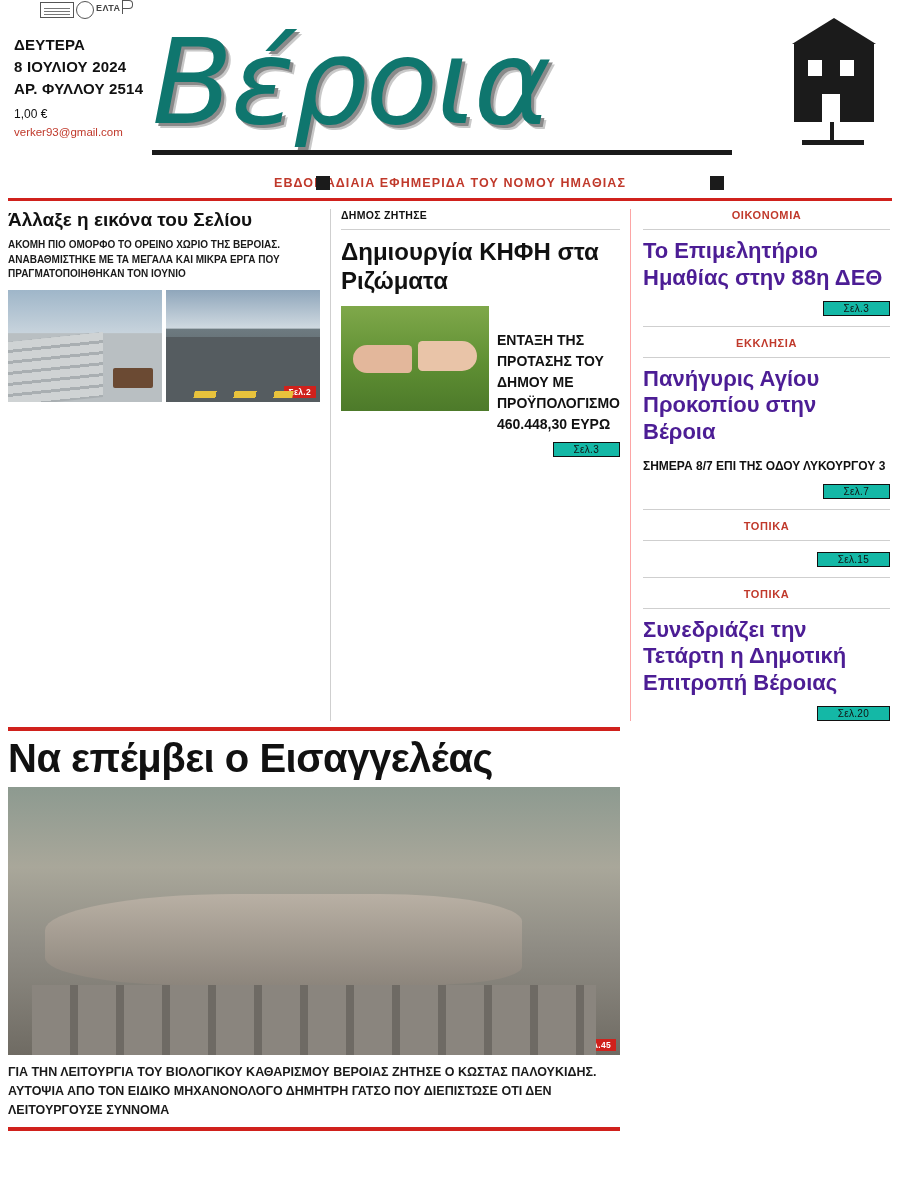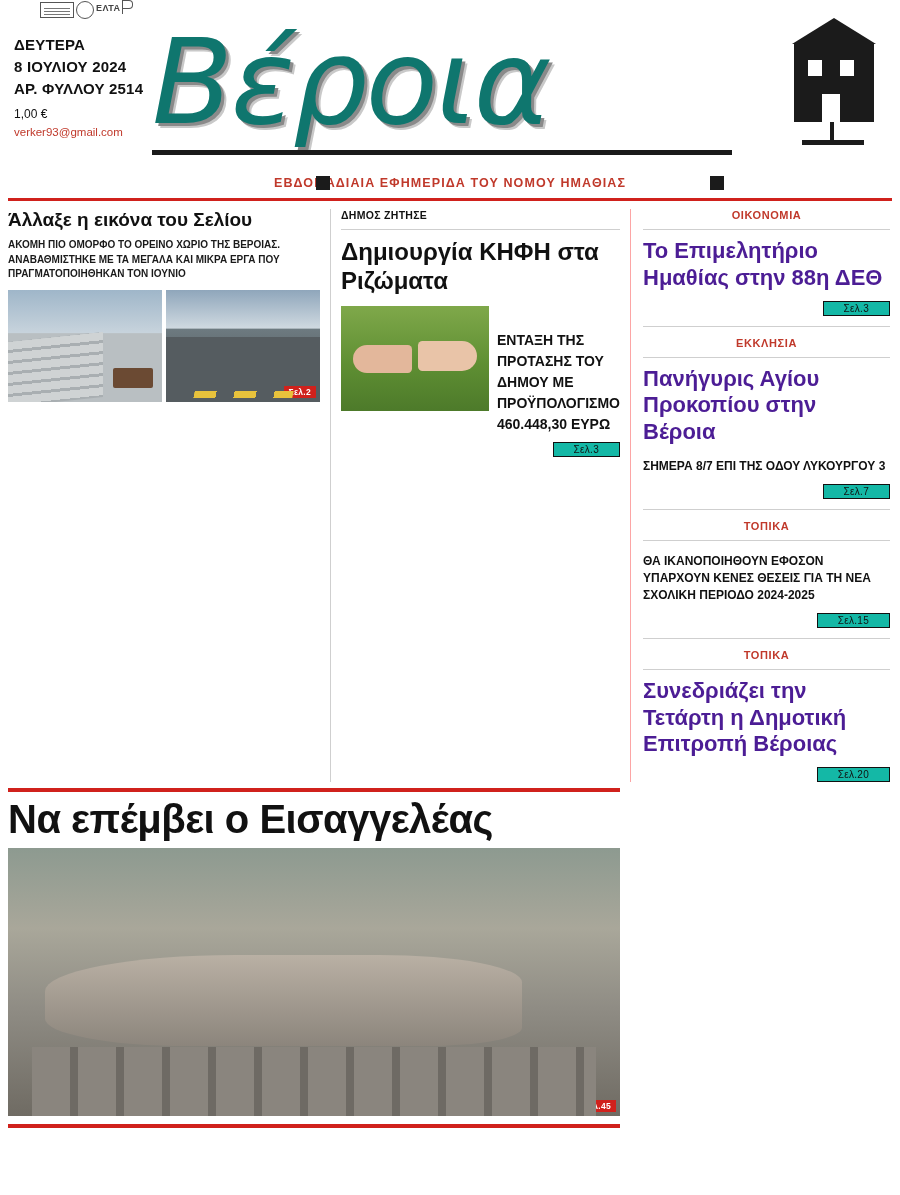--- a/index.html
+++ b/index.html
@@ -340,21 +340,20 @@
         <div class="c-sel">
           <span class="pagetag plain">Σελ.7</span>
         </div>
       </div>
 
       <div class="c-divider"></div>
 
       <div>
         <div class="sect-label">ΤΟΠΙΚΑ</div>
         <div class="hr-thin"></div>
-        <div class="c-sub">ΘΑ ΙΚΑΝΟΠΟΙΗΘΟΥΝ ΕΦΟΣΟΝ ΥΠΑΡΧΟΥΝ ΚΕΝΕΣ ΘΕΣΕΙΣ ΓΙΑ ΤΗ ΝΕΑ ΣΧΟΛΙΚΗ ΠΕΡΙΟΔΟ 2024-2025</div>
         <div class="c-sel">
           <span class="pagetag plain">Σελ.15</span>
         </div>
       </div>
 
       <div class="c-divider"></div>
 
       <div>
         <div class="sect-label">ΤΟΠΙΚΑ</div>
         <div class="hr-thin"></div>
@@ -367,20 +366,21 @@
     </div>
   </div>
 
   <div class="mainwrap">
     <div class="main-left">
       <div class="main-rule"></div>
       <div class="main-head">Να επέμβει ο Εισαγγελέας</div>
       <div class="photo main-photo ph-river">
         <span class="pagetag">ΣΕΛ.45</span>
       </div>
+      <div class="main-deck">ΓΙΑ ΤΗΝ ΛΕΙΤΟΥΡΓΙΑ ΤΟΥ ΒΙΟΛΟΓΙΚΟΥ ΚΑΘΑΡΙΣΜΟΥ ΒΕΡΟΙΑΣ ΖΗΤΗΣΕ Ο ΚΩΣΤΑΣ ΠΑΛΟΥΚΙΔΗΣ. ΑΥΤΟΨΙΑ ΑΠΟ ΤΟΝ ΕΙΔΙΚΟ ΜΗΧΑΝΟΝΟΛΟΓΟ ΔΗΜΗΤΡΗ ΓΑΤΣΟ ΠΟΥ ΔΙΕΠΙΣΤΩΣΕ ΟΤΙ ΔΕΝ ΛΕΙΤΟΥΡΓΟΥΣΕ ΣΥΝΝΟΜΑ</div>
       <div class="main-bottom-rule"></div>
     </div>
   </div>
 
   <div class="bottom">
 
     
 
     
 

